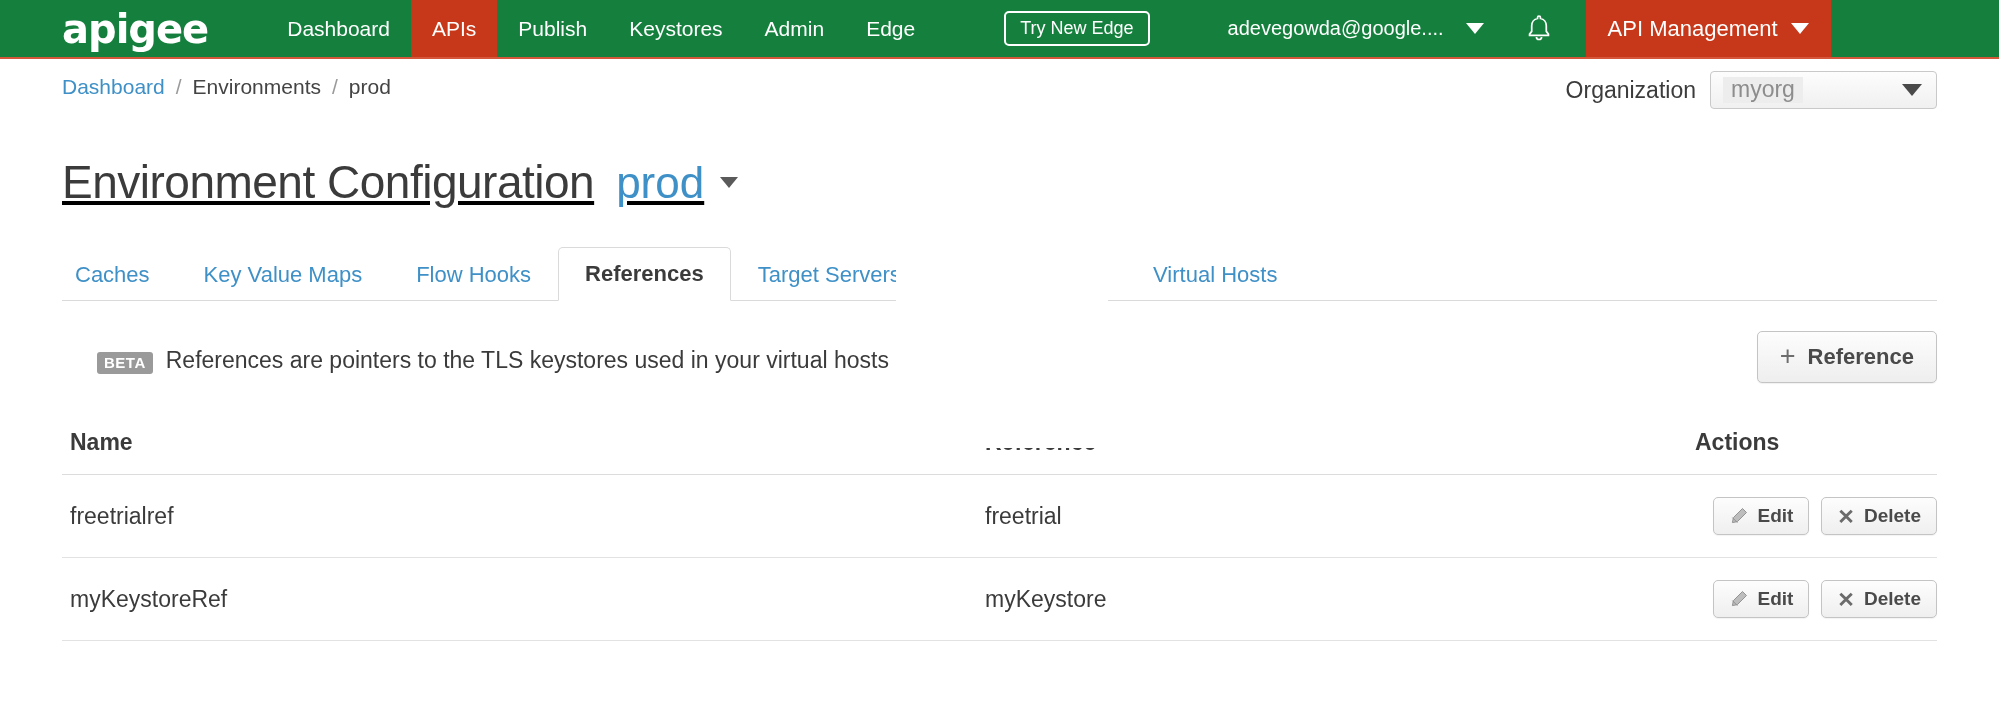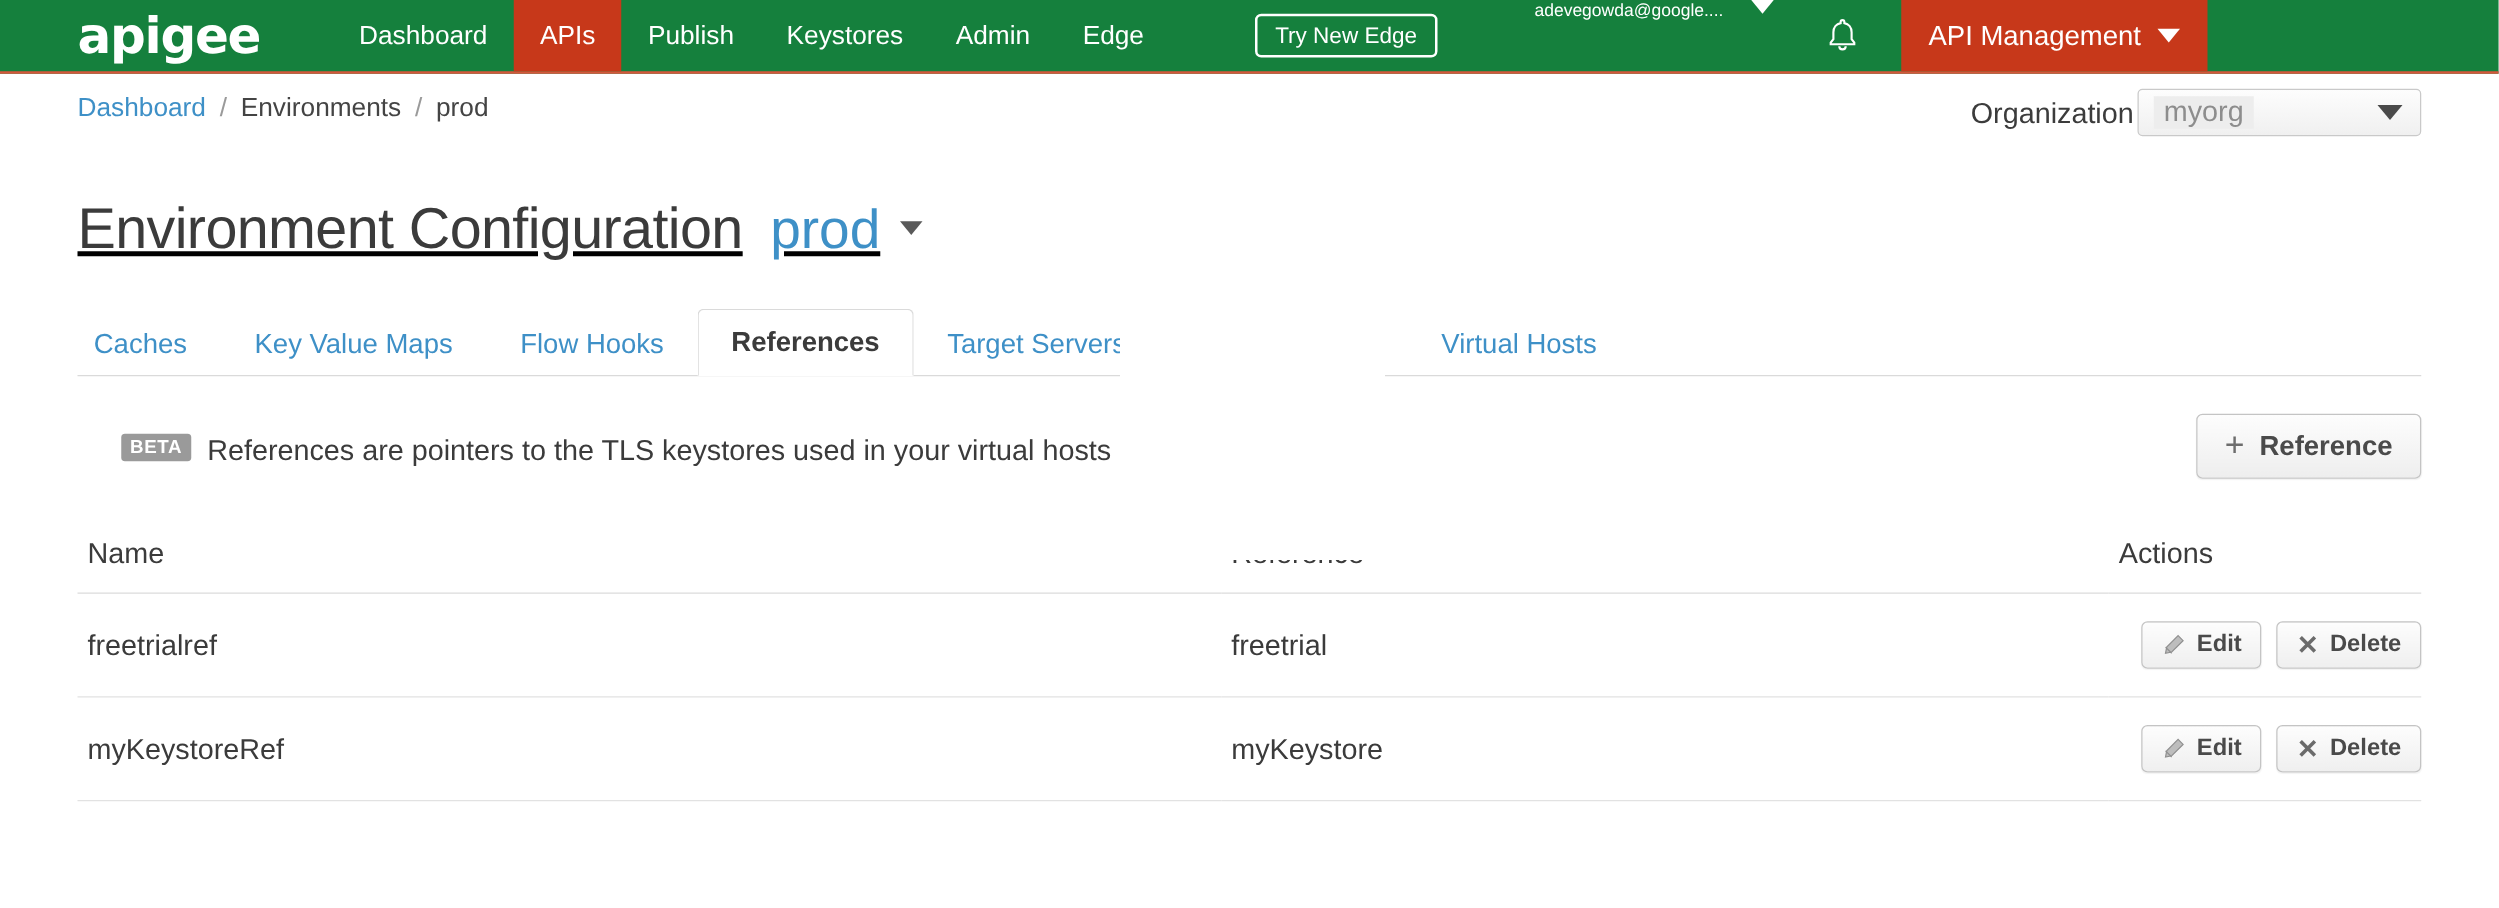--- a/index.html
+++ b/index.html
@@ -61,24 +61,25 @@
     font-size: 18px;
     padding: 6px 14px 7px;
     background: transparent;
     line-height: 1;
     white-space: nowrap;
     font-family: "Liberation Sans", sans-serif;
   }
 
   .acct {
     display: flex;
+    align-items: center;
     gap: 22px;
     margin-left: 78px;
     color: #ffffff;
-    font-size: 14px;
+    font-size: 20px;
     white-space: nowrap;
   }
   .caret-down {
     width: 0; height: 0;
     border-left: 9px solid transparent;
     border-right: 9px solid transparent;
     border-top: 11px solid #ffffff;
   }
   .bell-wrap {
     display: flex;
@@ -117,21 +118,21 @@
   .crumbs a { color: #3e90c7; text-decoration: none; }
   .crumbs .sep { color: #9a9a9a; }
   .crumbs .cur { color: #444; }
 
   .orgbox {
     position: absolute;
     right: 62px;
     top: 12px;
     display: flex;
     align-items: center;
-    gap: 3px;
+    gap: 14px;
   }
   .orglabel { font-size: 23px; color: #3c3c3c; }
   .orgselect {
     position: relative;
     width: 227px;
     height: 38px;
     border: 1px solid #c9c9c9;
     border-radius: 4px;
     background: linear-gradient(#fdfdfd, #f0f0f0);
     display: flex;
@@ -220,21 +221,21 @@
   .descrow {
     position: relative;
     display: flex;
     align-items: center;
     padding: 0 62px;
     margin-top: 28px;
     height: 62px;
   }
   .desc {
     display: flex;
-    align-items: flex-start;
+    align-items: flex-end;
     gap: 13px;
     margin-left: 35px;
   }
   .beta {
     background: #9a9a9a;
     color: #ffffff;
     font-size: 15px;
     font-weight: 700;
     letter-spacing: 0.5px;
     padding: 3px 7px 4px;
@@ -266,21 +267,21 @@
     color: #6d6d6d;
     line-height: 0.8;
   }
 
   
   .tablewrap { padding: 0 62px; margin-top: 30px; }
   table { width: 100%; border-collapse: collapse; }
   thead th {
     text-align: left;
     font-size: 23px;
-    font-weight: 400;
+    font-weight: 700;
     color: #3b3b3b;
     padding: 8px 0 18px 8px;
     border-bottom: 1px solid #dcdcdc;
   }
   thead th.c2 { width: 710px; }
   thead th.c3 { width: 250px; }
   tbody td {
     font-size: 23px;
     color: #3b3b3b;
     padding: 22px 0 22px 8px;

